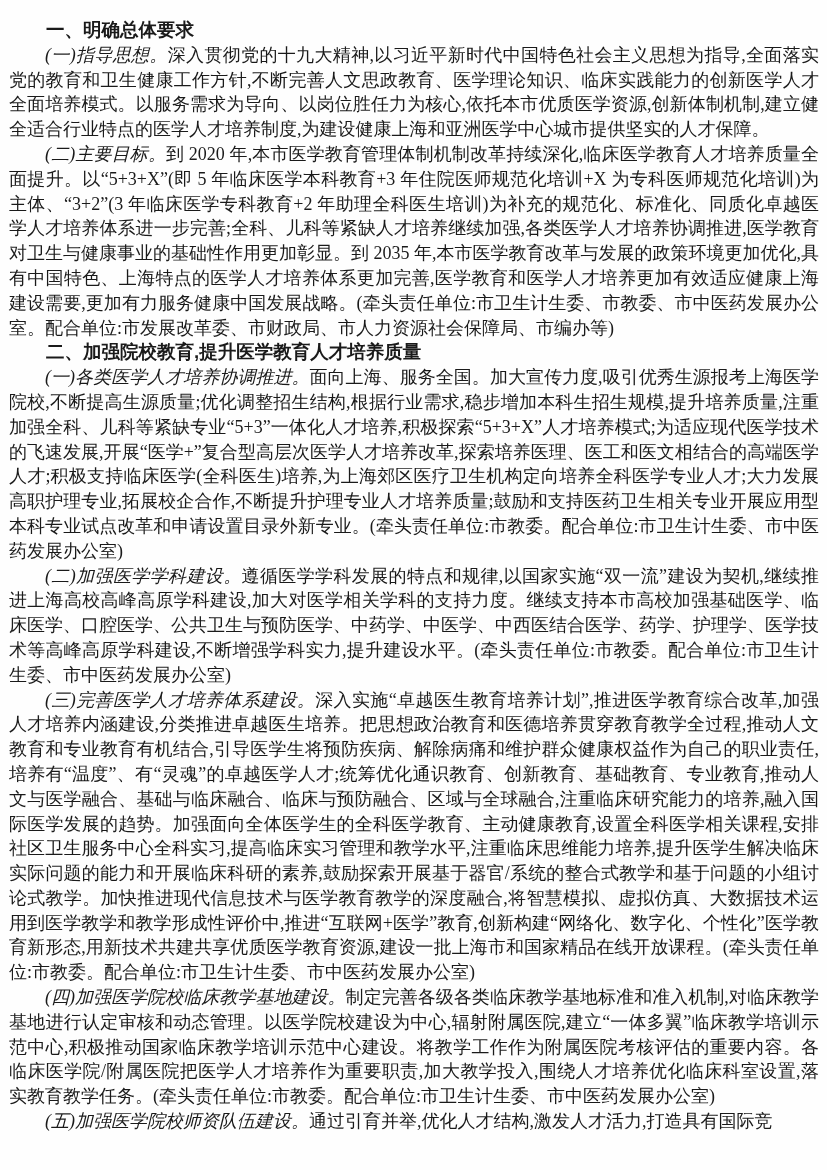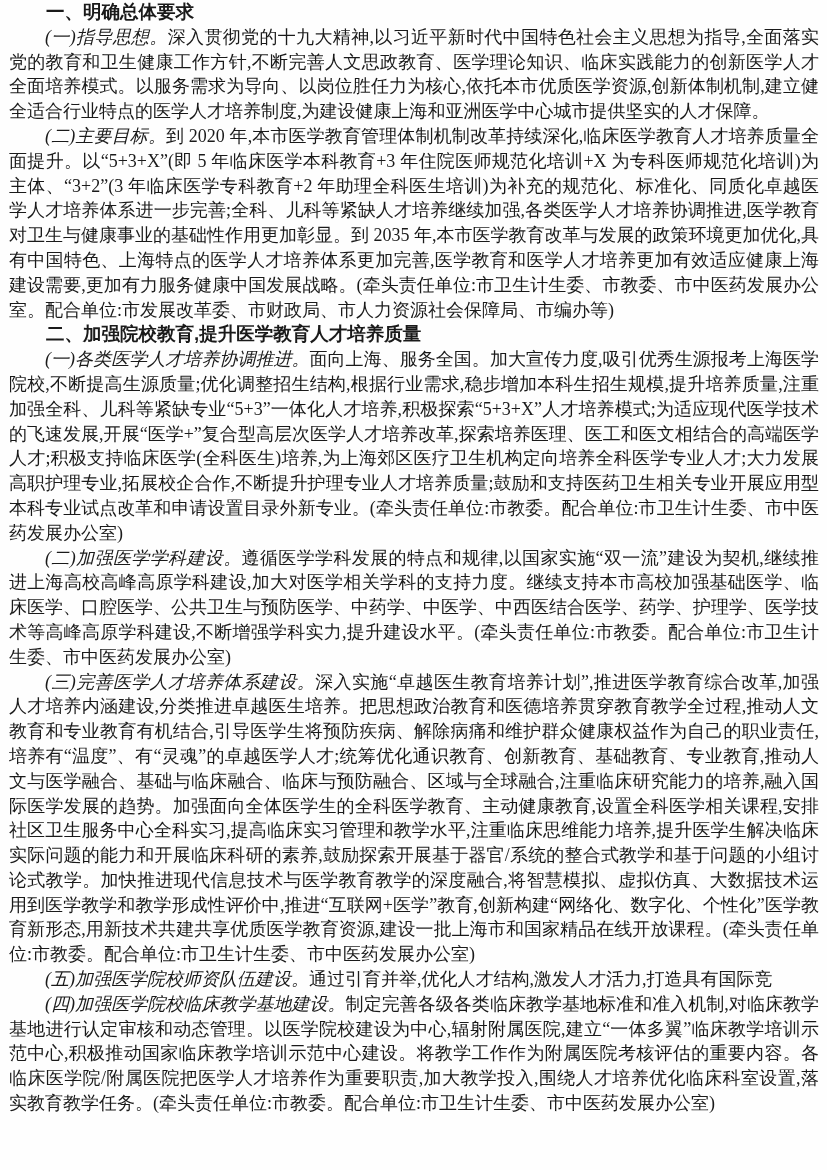--- a/index.html
+++ b/index.html
@@ -4,21 +4,21 @@
 <style>
   html,body{margin:0;padding:0;}
   body{background:#ffffff;}
   .page{
     width:827px;height:1170px;
     background:#fefefe;color:#1a1a1a;
     position:relative;overflow:hidden;
     font-family:"Liberation Serif","DejaVu Serif",serif;
     box-sizing:border-box;
   }
-  .content{padding:0 8px 0 9px;}
+  .content{padding:18px 8px 0 9px;}
   p.body{
     margin:0;
     font-size:18px;line-height:24.8px;
     text-align:justify;text-indent:2em;
     word-break:break-all;
   }
   h2.heading{
     margin:0;
     font-size:18.5px;line-height:24.8px;
     font-weight:700;text-indent:2em;
@@ -43,16 +43,16 @@
 
 <div class="page">
   <div class="content">
       <h2 class="heading">一、明确总体要求</h2>
       <p class="body"><span class="lead">(一)指导思想。</span>深入贯彻党的十九大精神,以习近平新时代中国特色社会主义思想为指导,全面落实党的教育和卫生健康工作方针,不断完善人文思政教育、医学理论知识、临床实践能力的创新医学人才全面培养模式。以服务需求为导向、以岗位胜任力为核心,依托本市优质医学资源,创新体制机制,建立健全适合行业特点的医学人才培养制度,为建设健康上海和亚洲医学中心城市提供坚实的人才保障。</p>
       <p class="body"><span class="lead">(二)主要目标。</span>到 2020 年,本市医学教育管理体制机制改革持续深化,临床医学教育人才培养质量全面提升。以“5+3+X”(即 5 年临床医学本科教育+3 年住院医师规范化培训+X 为专科医师规范化培训)为主体、“3+2”(3 年临床医学专科教育+2 年助理全科医生培训)为补充的规范化、标准化、同质化卓越医学人才培养体系进一步完善;全科、儿科等紧缺人才培养继续加强,各类医学人才培养协调推进,医学教育对卫生与健康事业的基础性作用更加彰显。到 2035 年,本市医学教育改革与发展的政策环境更加优化,具有中国特色、上海特点的医学人才培养体系更加完善,医学教育和医学人才培养更加有效适应健康上海建设需要,更加有力服务健康中国发展战略。(牵头责任单位:市卫生计生委、市教委、市中医药发展办公室。配合单位:市发展改革委、市财政局、市人力资源社会保障局、市编办等)</p>
       <h2 class="heading">二、加强院校教育,提升医学教育人才培养质量</h2>
       <p class="body"><span class="lead">(一)各类医学人才培养协调推进。</span>面向上海、服务全国。加大宣传力度,吸引优秀生源报考上海医学院校,不断提高生源质量;优化调整招生结构,根据行业需求,稳步增加本科生招生规模,提升培养质量,注重加强全科、儿科等紧缺专业“5+3”一体化人才培养,积极探索“5+3+X”人才培养模式;为适应现代医学技术的飞速发展,开展“医学+”复合型高层次医学人才培养改革,探索培养医理、医工和医文相结合的高端医学人才;积极支持临床医学(全科医生)培养,为上海郊区医疗卫生机构定向培养全科医学专业人才;大力发展高职护理专业,拓展校企合作,不断提升护理专业人才培养质量;鼓励和支持医药卫生相关专业开展应用型本科专业试点改革和申请设置目录外新专业。(牵头责任单位:市教委。配合单位:市卫生计生委、市中医药发展办公室)</p>
       <p class="body"><span class="lead">(二)加强医学学科建设。</span>遵循医学学科发展的特点和规律,以国家实施“双一流”建设为契机,继续推进上海高校高峰高原学科建设,加大对医学相关学科的支持力度。继续支持本市高校加强基础医学、临床医学、口腔医学、公共卫生与预防医学、中药学、中医学、中西医结合医学、药学、护理学、医学技术等高峰高原学科建设,不断增强学科实力,提升建设水平。(牵头责任单位:市教委。配合单位:市卫生计生委、市中医药发展办公室)</p>
       <p class="body"><span class="lead">(三)完善医学人才培养体系建设。</span>深入实施“卓越医生教育培养计划”,推进医学教育综合改革,加强人才培养内涵建设,分类推进卓越医生培养。把思想政治教育和医德培养贯穿教育教学全过程,推动人文教育和专业教育有机结合,引导医学生将预防疾病、解除病痛和维护群众健康权益作为自己的职业责任,培养有“温度”、有“灵魂”的卓越医学人才;统筹优化通识教育、创新教育、基础教育、专业教育,推动人文与医学融合、基础与临床融合、临床与预防融合、区域与全球融合,注重临床研究能力的培养,融入国际医学发展的趋势。加强面向全体医学生的全科医学教育、主动健康教育,设置全科医学相关课程,安排社区卫生服务中心全科实习,提高临床实习管理和教学水平,注重临床思维能力培养,提升医学生解决临床实际问题的能力和开展临床科研的素养,鼓励探索开展基于器官/系统的整合式教学和基于问题的小组讨论式教学。加快推进现代信息技术与医学教育教学的深度融合,将智慧模拟、虚拟仿真、大数据技术运用到医学教学和教学形成性评价中,推进“互联网+医学”教育,创新构建“网络化、数字化、个性化”医学教育新形态,用新技术共建共享优质医学教育资源,建设一批上海市和国家精品在线开放课程。(牵头责任单位:市教委。配合单位:市卫生计生委、市中医药发展办公室)</p>
+      <p class="body"><span class="lead">(四)加强医学院校临床教学基地建设。</span>制定完善各级各类临床教学基地标准和准入机制,对临床教学基地进行认定审核和动态管理。以医学院校建设为中心,辐射附属医院,建立“一体多翼”临床教学培训示范中心,积极推动国家临床教学培训示范中心建设。将教学工作作为附属医院考核评估的重要内容。各临床医学院/附属医院把医学人才培养作为重要职责,加大教学投入,围绕人才培养优化临床科室设置,落实教育教学任务。(牵头责任单位:市教委。配合单位:市卫生计生委、市中医药发展办公室)</p>
       <p class="body"><span class="lead">(五)加强医学院校师资队伍建设。</span>通过引育并举,优化人才结构,激发人才活力,打造具有国际竞</p>
-      <p class="body"><span class="lead">(四)加强医学院校临床教学基地建设。</span>制定完善各级各类临床教学基地标准和准入机制,对临床教学基地进行认定审核和动态管理。以医学院校建设为中心,辐射附属医院,建立“一体多翼”临床教学培训示范中心,积极推动国家临床教学培训示范中心建设。将教学工作作为附属医院考核评估的重要内容。各临床医学院/附属医院把医学人才培养作为重要职责,加大教学投入,围绕人才培养优化临床科室设置,落实教育教学任务。(牵头责任单位:市教委。配合单位:市卫生计生委、市中医药发展办公室)</p>
     </div>
 </div>
 
 </body></html>

